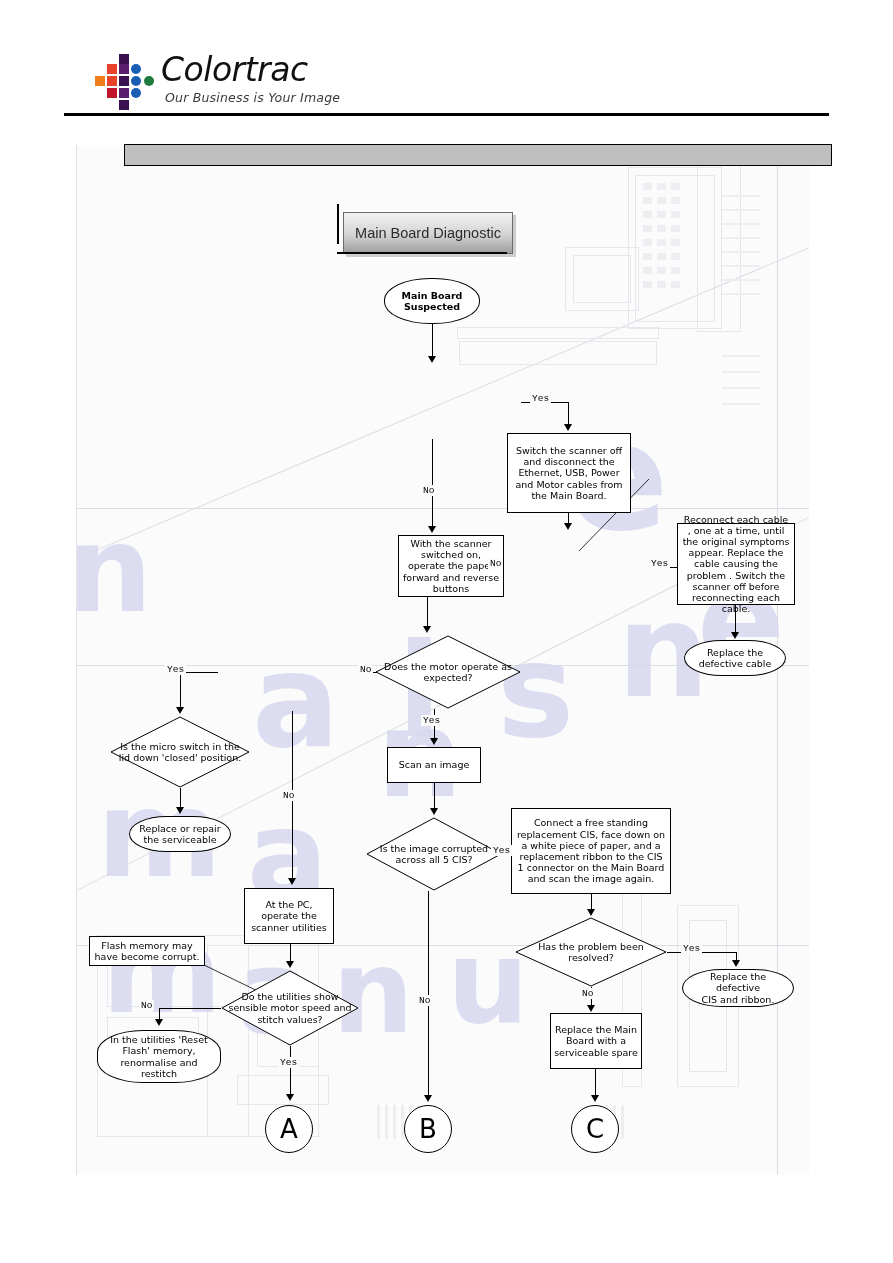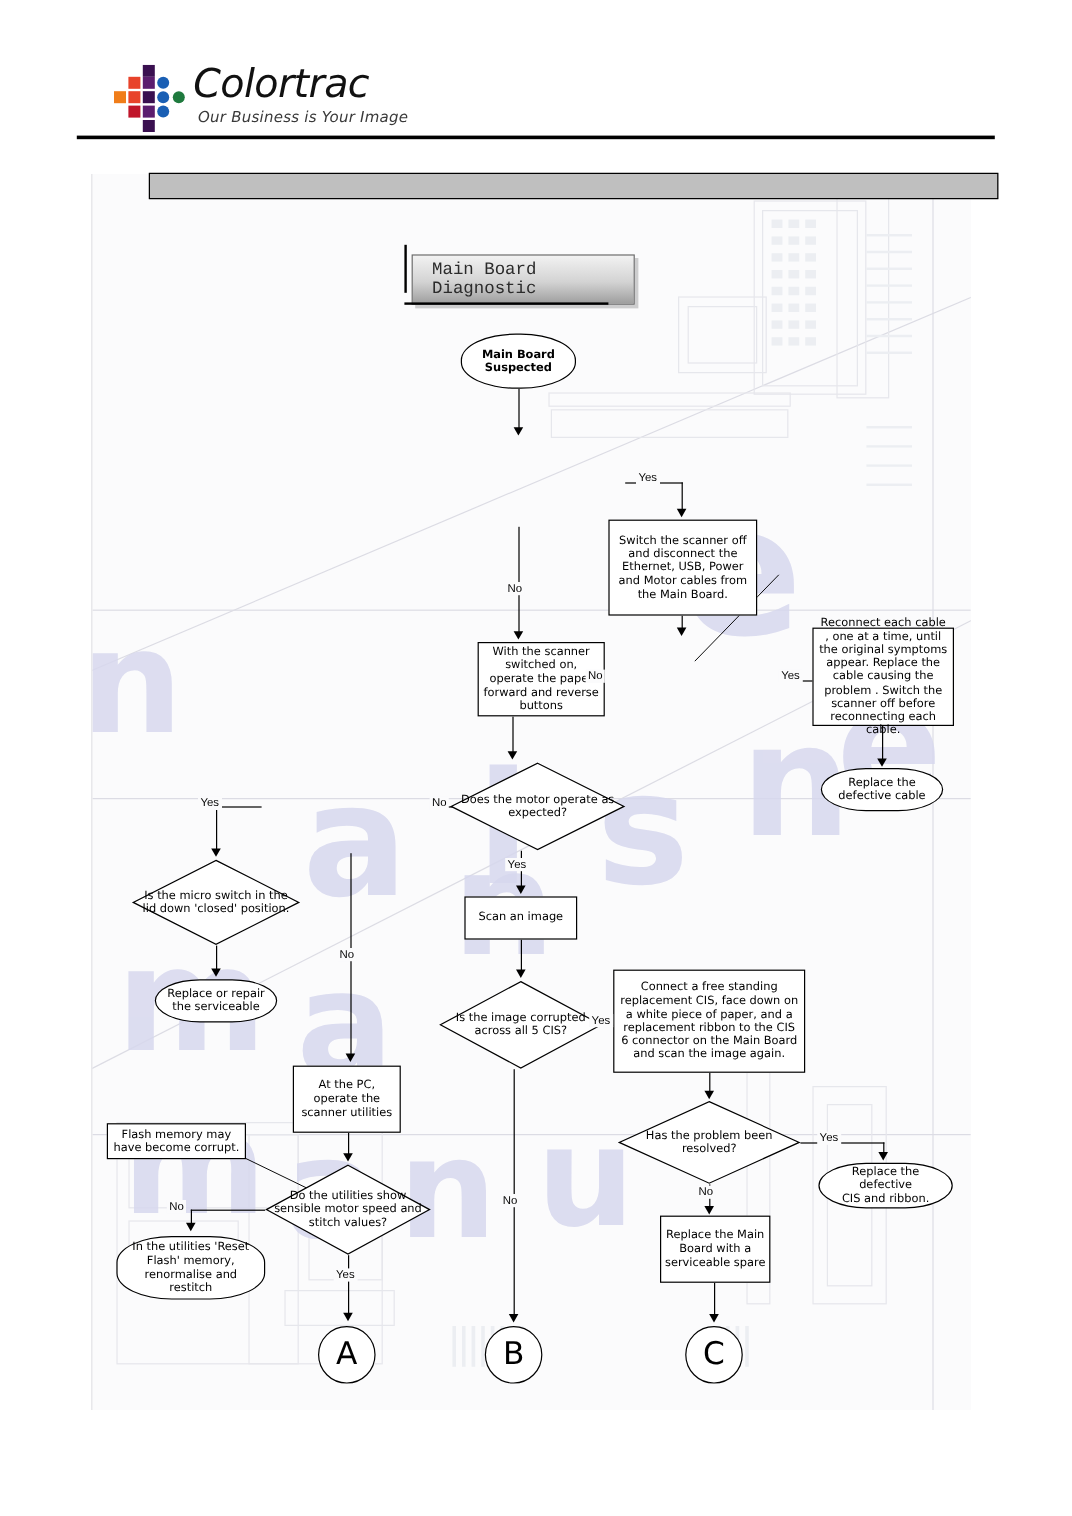--- a/index.html
+++ b/index.html
@@ -93,45 +93,44 @@
     text-align:center;font-size:9.5px;color:#000;
     font-family:"DejaVu Sans", sans-serif;line-height:1.18;
     padding:0 6px;box-sizing:border-box;
   }
   #title-box{
     position:absolute;left:343px;top:212px;width:168px;height:40px;
     background:linear-gradient(180deg,#f2f2f2 0%,#d3d3d3 55%,#9e9e9e 100%);
     border:1px solid #6b6b6b;
     display:flex;align-items:center;justify-content:center;
     font-size:14.5px;color:#2b2b2b;
-    font-family:Liberation Mono, monospace;
+    font-family:Liberation Sans, sans-serif;
     box-shadow:3px 3px 0 rgba(0,0,0,.18);
     z-index:6;
-    padding-left:16px;
   }
   #title-tick{position:absolute;left:337px;top:204px;width:1.5px;height:40px;background:#000;z-index:7;}
   #title-underline{position:absolute;left:337px;top:252px;width:170px;height:2px;background:#000;z-index:7;}
 
   
   .ln{position:absolute;background:#000;z-index:4;}
   .lnv{width:1.3px;}
   .lnh{height:1.3px;}
   .arrow{
     position:absolute;width:0;height:0;z-index:4;
     border-left:4.5px solid transparent;border-right:4.5px solid transparent;
   }
   .arrow-d{border-top:7px solid #000;}
   .arrow-l{
     border-top:4.5px solid transparent;border-bottom:4.5px solid transparent;
     border-right:7px solid #000;border-left:0;
   }
   .elabel{
     position:absolute;font-size:9.5px;color:#000;z-index:6;
     background:#fbfbfc;padding:0 2px;
-    font-family:Liberation Sans, sans-serif;
+    font-family:Liberation Mono, monospace;
   }
   .leader{position:absolute;z-index:4;}
 </style>
 </head>
 <body>
 
 <div id="page">
 
   <div id="logo-block">
     <svg id="logo-mark" viewBox="0 0 64 56">
@@ -294,21 +293,21 @@
     </div>
 
     <div class="dec-wrap" style="left:289px;top:672px;width:136px;height:74px;">
       <svg width="136" height="74">
           <polygon points="68,1 135,37 68,73 1,37" fill="#fff" stroke="#000" stroke-width="1"></polygon>
         </svg>
       <div class="dec-label">Is the image corrupted across all 5 CIS?</div>
     </div>
 
     <div class="node proc" style="left:434px;top:663px;width:160px;height:86px;">
-      <span>Connect a free standing replacement CIS, face down on a white piece of paper, and a replacement ribbon to the CIS 6 connector on the Main Board and scan the image again.</span>
+      <span>Connect a free standing replacement CIS, face down on a white piece of paper, and a replacement ribbon to the CIS 1 connector on the Main Board and scan the image again.</span>
     </div>
 
     <div class="dec-wrap" style="left:438px;top:772px;width:152px;height:70px;">
       <svg width="152" height="70">
           <polygon points="76,1 151,35 76,69 1,35" fill="#fff" stroke="#000" stroke-width="1"></polygon>
         </svg>
       <div class="dec-label">Has the problem been resolved?</div>
     </div>
 
     <div class="node term-soft" style="left:605px;top:824px;width:112px;height:38px;">

